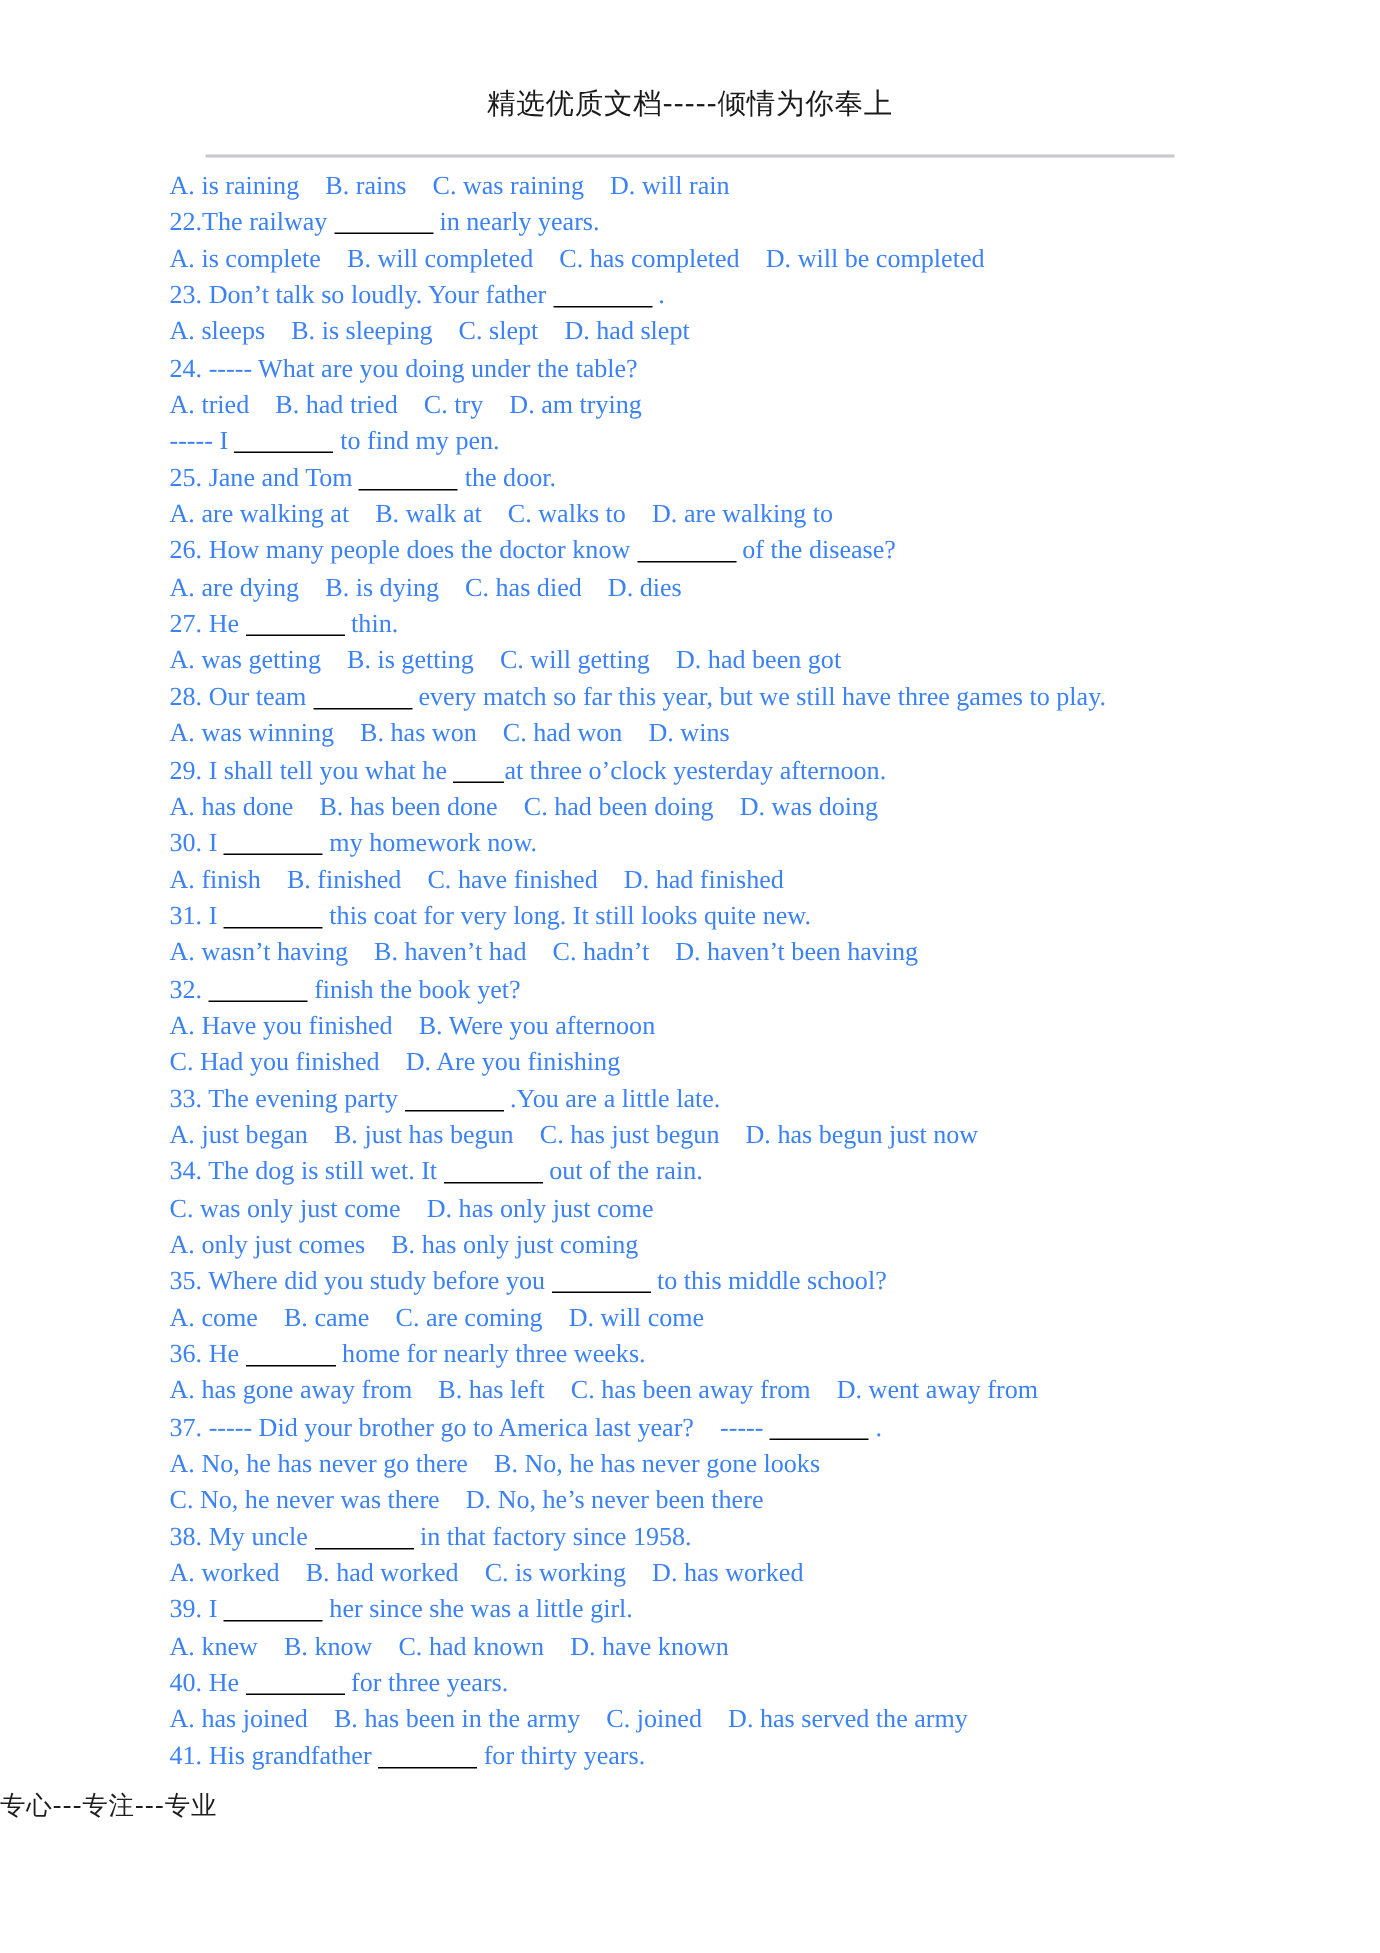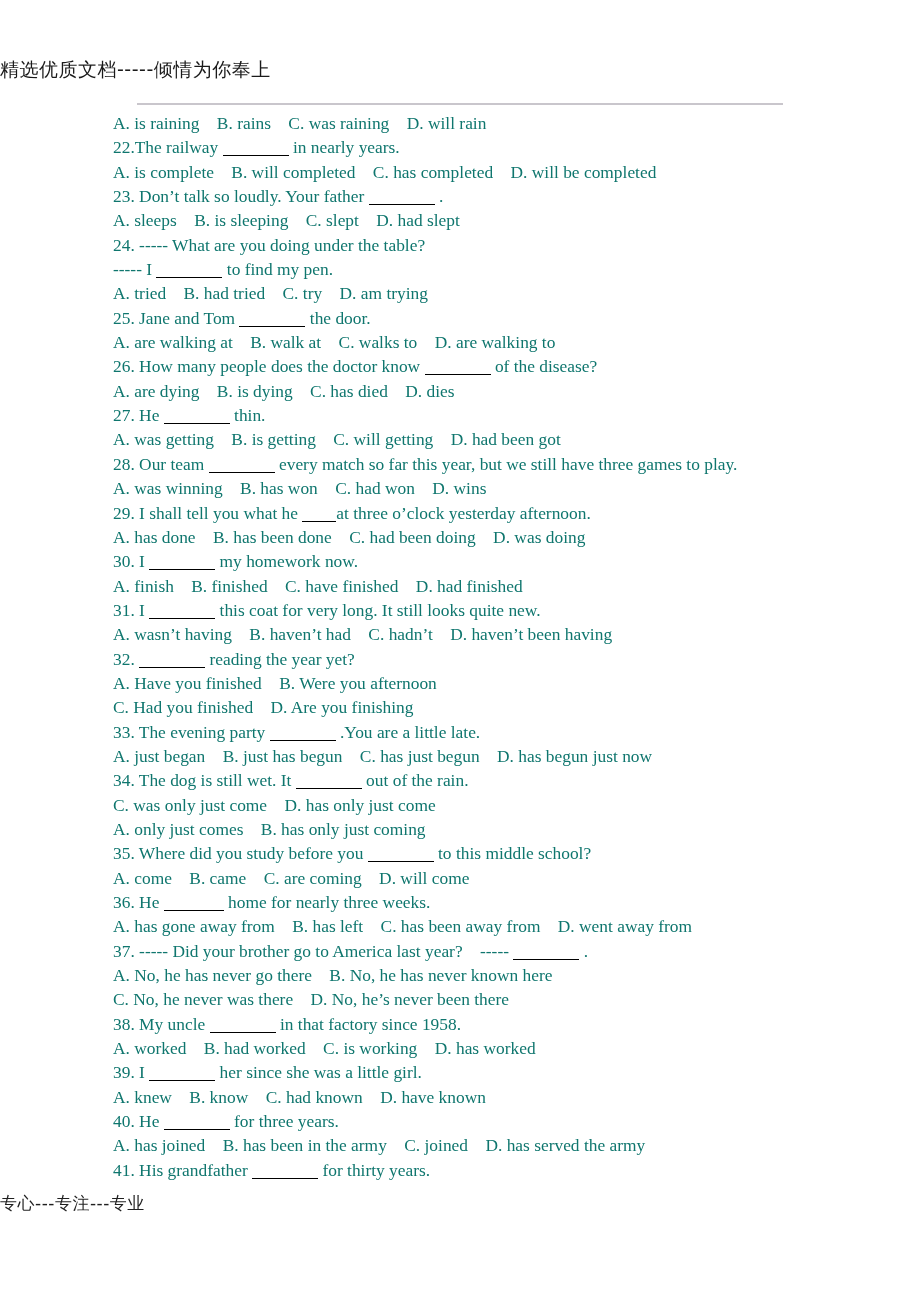--- a/index.html
+++ b/index.html
@@ -15,21 +15,21 @@
     color: #000000;
     overflow: hidden;
   }
 
   
   #doc-header {
     position: absolute;
     top: 58px;
     left: 0;
     width: 920px;
-    text-align: left;
+    text-align: center;
   }
   #doc-header .header-text {
     font-family: "DejaVu Sans", "Liberation Sans", sans-serif;
     font-size: 19px;
     letter-spacing: 0.5px;
     color: #1a1a1a;
     line-height: 1.25;
     white-space: nowrap;
   }
   #header-rule {
@@ -47,21 +47,21 @@
     position: absolute;
     top: 111px;
     left: 113px;
     width: 790px;
   }
   .line {
     font-size: 17.4px;
     line-height: 24.35px;
     height: 24.35px;
     white-space: pre;
-    color: #0f766e;
+    color: #3b82f6;
   }
   
   .blank {
     display: inline-block;
     border-bottom: 1px solid #000;
     vertical-align: -3px;
   }
   .blank.b-long  { width: 66px; }
   .blank.b-med   { width: 60px; }
   .blank.b-short { width: 34px; }
@@ -90,50 +90,50 @@
 </div>
 <hr id="header-rule">
 
 <div id="content">
     <div class="line"><span>A. is raining    B. rains    C. was raining    D. will rain</span></div>
     <div class="line"><span>22.The railway </span><span class="blank b-long"></span><span> in nearly years.</span></div>
     <div class="line"><span>A. is complete    B. will completed    C. has completed    D. will be completed</span></div>
     <div class="line"><span>23. Don’t talk so loudly. Your father </span><span class="blank b-long"></span><span> .</span></div>
     <div class="line"><span>A. sleeps    B. is sleeping    C. slept    D. had slept</span></div>
     <div class="line"><span>24. ----- What are you doing under the table?</span></div>
+    <div class="line"><span>A. tried    B. had tried    C. try    D. am trying</span></div>
     <div class="line"><span>----- I </span><span class="blank b-long"></span><span> to find my pen.</span></div>
-    <div class="line"><span>A. tried    B. had tried    C. try    D. am trying</span></div>
     <div class="line"><span>25. Jane and Tom </span><span class="blank b-long"></span><span> the door.</span></div>
     <div class="line"><span>A. are walking at    B. walk at    C. walks to    D. are walking to</span></div>
     <div class="line"><span>26. How many people does the doctor know </span><span class="blank b-long"></span><span> of the disease?</span></div>
     <div class="line"><span>A. are dying    B. is dying    C. has died    D. dies</span></div>
     <div class="line"><span>27. He </span><span class="blank b-long"></span><span> thin.</span></div>
     <div class="line"><span>A. was getting    B. is getting    C. will getting    D. had been got</span></div>
     <div class="line"><span>28. Our team </span><span class="blank b-long"></span><span> every match so far this year, but we still have three games to play.</span></div>
     <div class="line"><span>A. was winning    B. has won    C. had won    D. wins</span></div>
     <div class="line"><span>29. I shall tell you what he </span><span class="blank b-short"></span><span>at three o’clock yesterday afternoon.</span></div>
     <div class="line"><span>A. has done    B. has been done    C. had been doing    D. was doing</span></div>
     <div class="line"><span>30. I </span><span class="blank b-long"></span><span> my homework now.</span></div>
     <div class="line"><span>A. finish    B. finished    C. have finished    D. had finished</span></div>
     <div class="line"><span>31. I </span><span class="blank b-long"></span><span> this coat for very long. It still looks quite new.</span></div>
     <div class="line"><span>A. wasn’t having    B. haven’t had    C. hadn’t    D. haven’t been having</span></div>
-    <div class="line"><span>32. </span><span class="blank b-long"></span><span> reading the year yet?</span></div>
+    <div class="line"><span>32. </span><span class="blank b-long"></span><span> finish the book yet?</span></div>
     <div class="line"><span>A. Have you finished    B. Were you afternoon</span></div>
     <div class="line"><span>C. Had you finished    D. Are you finishing</span></div>
     <div class="line"><span>33. The evening party </span><span class="blank b-long"></span><span> .You are a little late.</span></div>
     <div class="line"><span>A. just began    B. just has begun    C. has just begun    D. has begun just now</span></div>
     <div class="line"><span>34. The dog is still wet. It </span><span class="blank b-long"></span><span> out of the rain.</span></div>
     <div class="line"><span>C. was only just come    D. has only just come</span></div>
     <div class="line"><span>A. only just comes    B. has only just coming</span></div>
     <div class="line"><span>35. Where did you study before you </span><span class="blank b-long"></span><span> to this middle school?</span></div>
     <div class="line"><span>A. come    B. came    C. are coming    D. will come</span></div>
     <div class="line"><span>36. He </span><span class="blank b-med"></span><span> home for nearly three weeks.</span></div>
     <div class="line"><span>A. has gone away from    B. has left    C. has been away from    D. went away from</span></div>
     <div class="line"><span>37. ----- Did your brother go to America last year?    ----- </span><span class="blank b-long"></span><span> .</span></div>
-    <div class="line"><span>A. No, he has never go there    B. No, he has never known here</span></div>
+    <div class="line"><span>A. No, he has never go there    B. No, he has never gone looks</span></div>
     <div class="line"><span>C. No, he never was there    D. No, he’s never been there</span></div>
     <div class="line"><span>38. My uncle </span><span class="blank b-long"></span><span> in that factory since 1958.</span></div>
     <div class="line"><span>A. worked    B. had worked    C. is working    D. has worked</span></div>
     <div class="line"><span>39. I </span><span class="blank b-long"></span><span> her since she was a little girl.</span></div>
     <div class="line"><span>A. knew    B. know    C. had known    D. have known</span></div>
     <div class="line"><span>40. He </span><span class="blank b-long"></span><span> for three years.</span></div>
     <div class="line"><span>A. has joined    B. has been in the army    C. joined    D. has served the army</span></div>
     <div class="line"><span>41. His grandfather </span><span class="blank b-long"></span><span> for thirty years.</span></div>
   </div>
 

